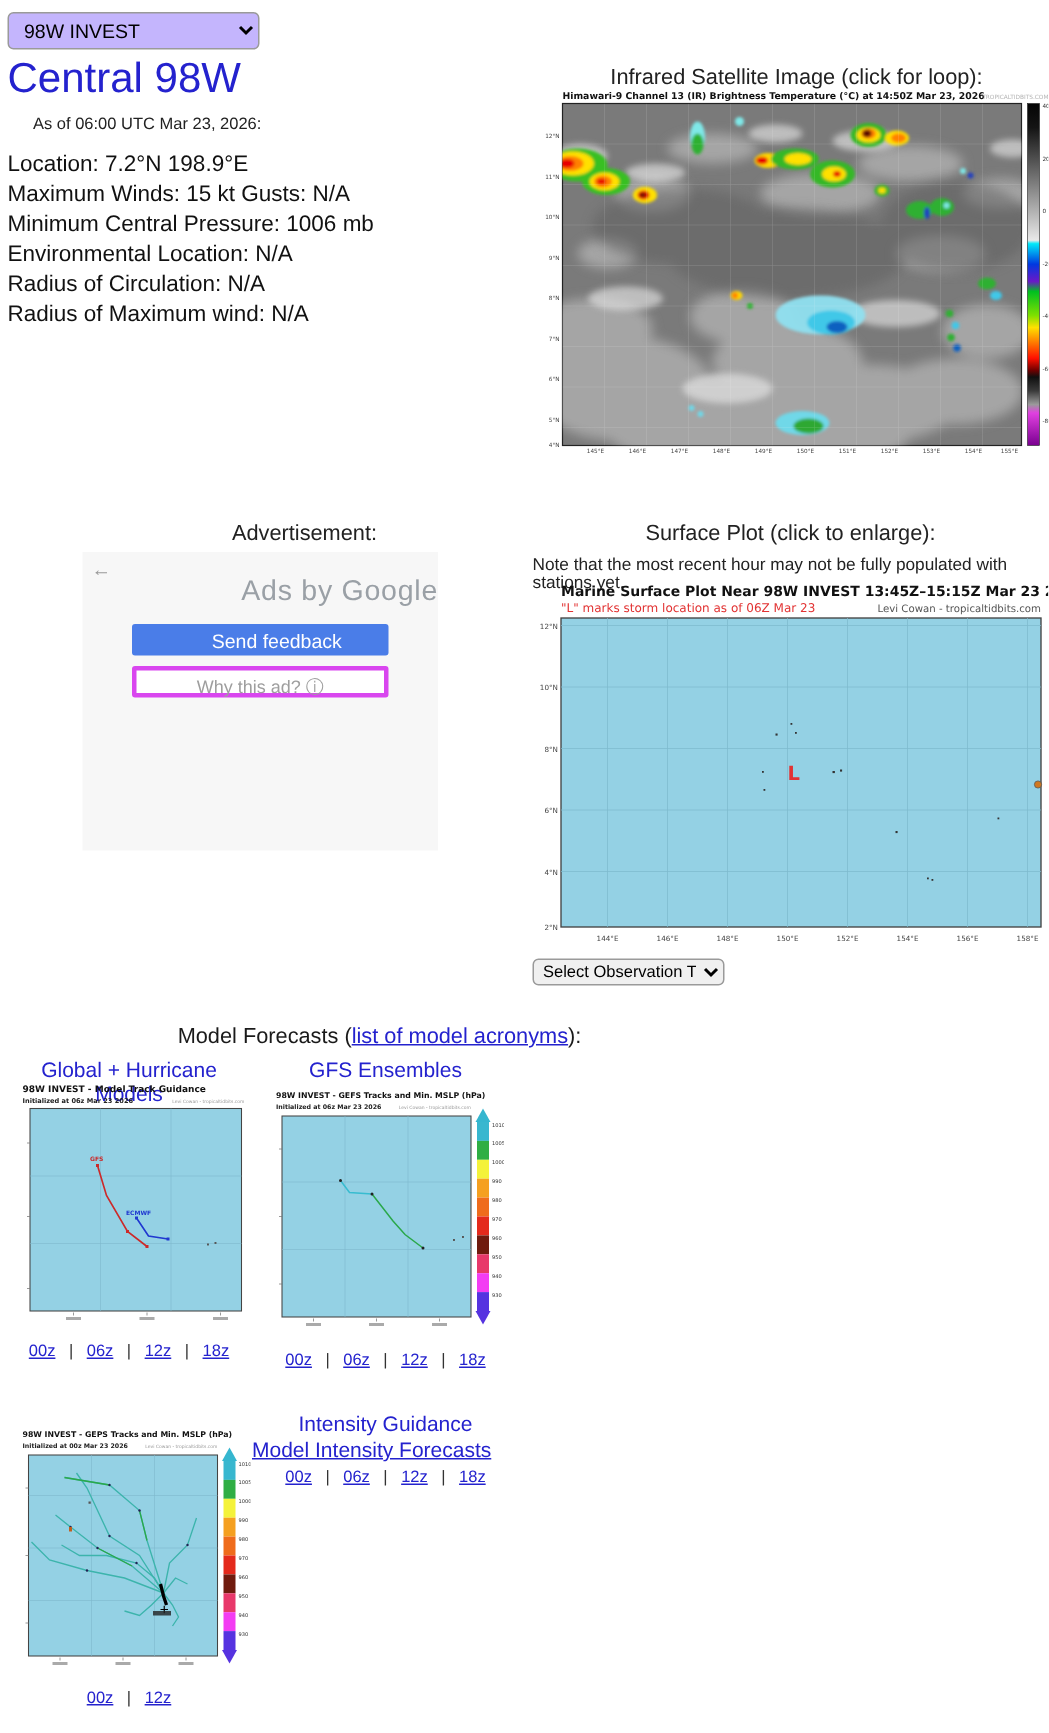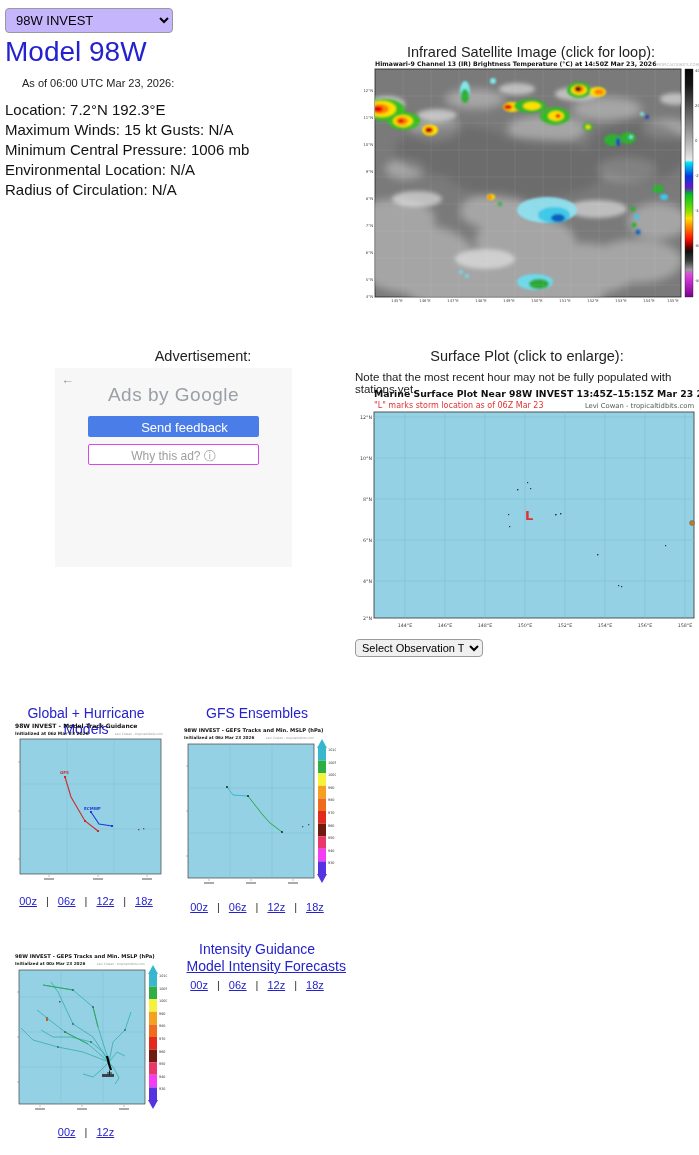--- a/index.html
+++ b/index.html
@@ -19,54 +19,55 @@
   .blue-head{font-size:14px;color:#2422ce;text-align:center;font-weight:400;}
 
   a,.link{color:#2422ce;text-decoration:underline;cursor:pointer;}
   .zlinks{font-size:11px;text-align:center;color:#333;}
   .zlinks .link{margin:0 4px;}
   .zlinks .sep{margin:0 5px;color:#333;}
 
   
   .ad-box{left:55px;top:368px;width:237px;height:199px;background:#f7f7f7;}
   .ad-back{position:absolute;left:6px;top:4px;font-size:13px;color:#9a9a9a;cursor:pointer;}
-  .ad-brand{position:absolute;left:0;top:16px;width:100%;text-align:center;
+  .ad-brand{position:absolute;left:0;top:16px;width:100%;text-align:right;
     font-size:19px;color:#9aa0a6;letter-spacing:.5px;}
   .ad-btn-blue{position:absolute;left:33px;top:48px;width:171px;height:21px;
     background:#4a7de8;color:#fff;font-size:13px;text-align:center;line-height:21px;
     border:none;border-radius:2px;cursor:pointer;font-family:inherit;padding-left:28px;}
   .ad-btn-white{position:absolute;left:33px;top:76px;width:171px;height:21px;
     background:#fff;color:#9e9e9e;font-size:12px;text-align:center;line-height:21px;
-    border:1px solid #d946ef;border-radius:2px;cursor:pointer;font-family:inherit;}
+    border:3px solid #d946ef;border-radius:2px;cursor:pointer;font-family:inherit;}
 
   .note{font-size:11.5px;color:#222;}
   .obs-select{left:355px;top:639px;width:128px;height:18px;font-size:11px;
     background:#f0f0f0;border:1px solid #9a9a9a;border-radius:4px;padding:0 2px;
     font-family:"Liberation Sans","DejaVu Sans",sans-serif;}
 
   svg text{font-family:"DejaVu Sans","Liberation Sans",sans-serif;}
   .clickable{cursor:pointer;}
 </style>
 </head>
 <body>
 
 <div id="page">
 
   <select class="abs storm-select">
     <option>98W INVEST</option>
   </select>
 
-  <div class="abs page-title">Model 98W</div>
+  <div class="abs page-title">Central 98W</div>
   <div class="abs as-of">As of 06:00 UTC Mar 23, 2026:</div>
   <div class="abs info">
-    <div>Location: 7.2°N 192.3°E</div>
+    <div>Location: 7.2°N 198.9°E</div>
     <div>Maximum Winds: 15 kt  Gusts: N/A</div>
     <div>Minimum Central Pressure: 1006 mb</div>
     <div>Environmental Location: N/A</div>
     <div>Radius of Circulation: N/A</div>
+    <div>Radius of Maximum wind: N/A</div>
   </div>
 
   <div class="abs col-caption" style="left:365px;top:44px;width:332px;">Infrared Satellite Image (click for loop):</div>
 
   <svg class="abs clickable" style="left:361px;top:59px;" width="340" height="244" viewBox="0 0 340 244">
     <defs>
       <filter id="b1">
           <feGaussianBlur stdDeviation="1"></feGaussianBlur>
         </filter>
       <filter id="b2">
@@ -296,20 +297,23 @@
       <text x="247" y="239">154°E</text>
       <text x="287" y="239">156°E</text>
       <text x="327" y="239">158°E</text>
     </g>
   </svg>
 
   <select class="abs obs-select">
     <option>Select Observation Time...</option>
   </select>
 
+  <div class="abs" style="left:0;top:683px;width:506px;text-align:center;font-size:14.5px;">
+    <span>Model Forecasts (</span><span class="link">list of model acronyms</span><span>):</span>
+  </div>
 
   <div class="abs blue-head" style="left:5px;top:705px;width:162px;">Global + Hurricane Models</div>
 
   <svg class="abs clickable" style="left:13px;top:722px;" width="152" height="162" viewBox="0 0 152 162">
     <text x="2" y="6" font-size="6" font-weight="bold" fill="#111">98W INVEST - Model Track Guidance</text>
     <text x="2" y="13" font-size="4.4" font-weight="bold" fill="#222">Initialized at 06z Mar 23 2026</text>
     <text x="150" y="13" font-size="3" fill="#999" text-anchor="end">Levi Cowan - tropicaltidbits.com</text>
     <rect x="7" y="17" width="141" height="135" fill="#94d1e4" stroke="#444" stroke-width="0.7"></rect>
     <g stroke="#7db9cd" stroke-width="0.4">
       <path d="M54 17V152 M101 17V152 M7 62H148 M7 107H148"></path>
@@ -477,20 +481,20 @@
         <text x="146" y="138.4">930</text>
       </g>
     </g>
   </svg>
 
   <div class="abs zlinks" style="left:5px;top:1126px;width:162px;">
     <span class="link">00z</span><span class="sep">|</span><span class="link">12z</span>
   </div>
 
   <div class="abs blue-head" style="left:168px;top:941px;width:178px;">Intensity Guidance</div>
-  <div class="abs" style="left:168px;top:958px;width:178px;text-align:right;font-size:14px;">
+  <div class="abs" style="left:168px;top:958px;width:178px;text-align:left;font-size:14px;">
     <span class="link">Model Intensity Forecasts</span>
   </div>
   <div class="abs zlinks" style="left:168px;top:979px;width:178px;">
     <span class="link">00z</span><span class="sep">|</span><span class="link">06z</span><span class="sep">|</span><span class="link">12z</span><span class="sep">|</span><span class="link">18z</span>
   </div>
 
 </div>
 
 </body></html>

